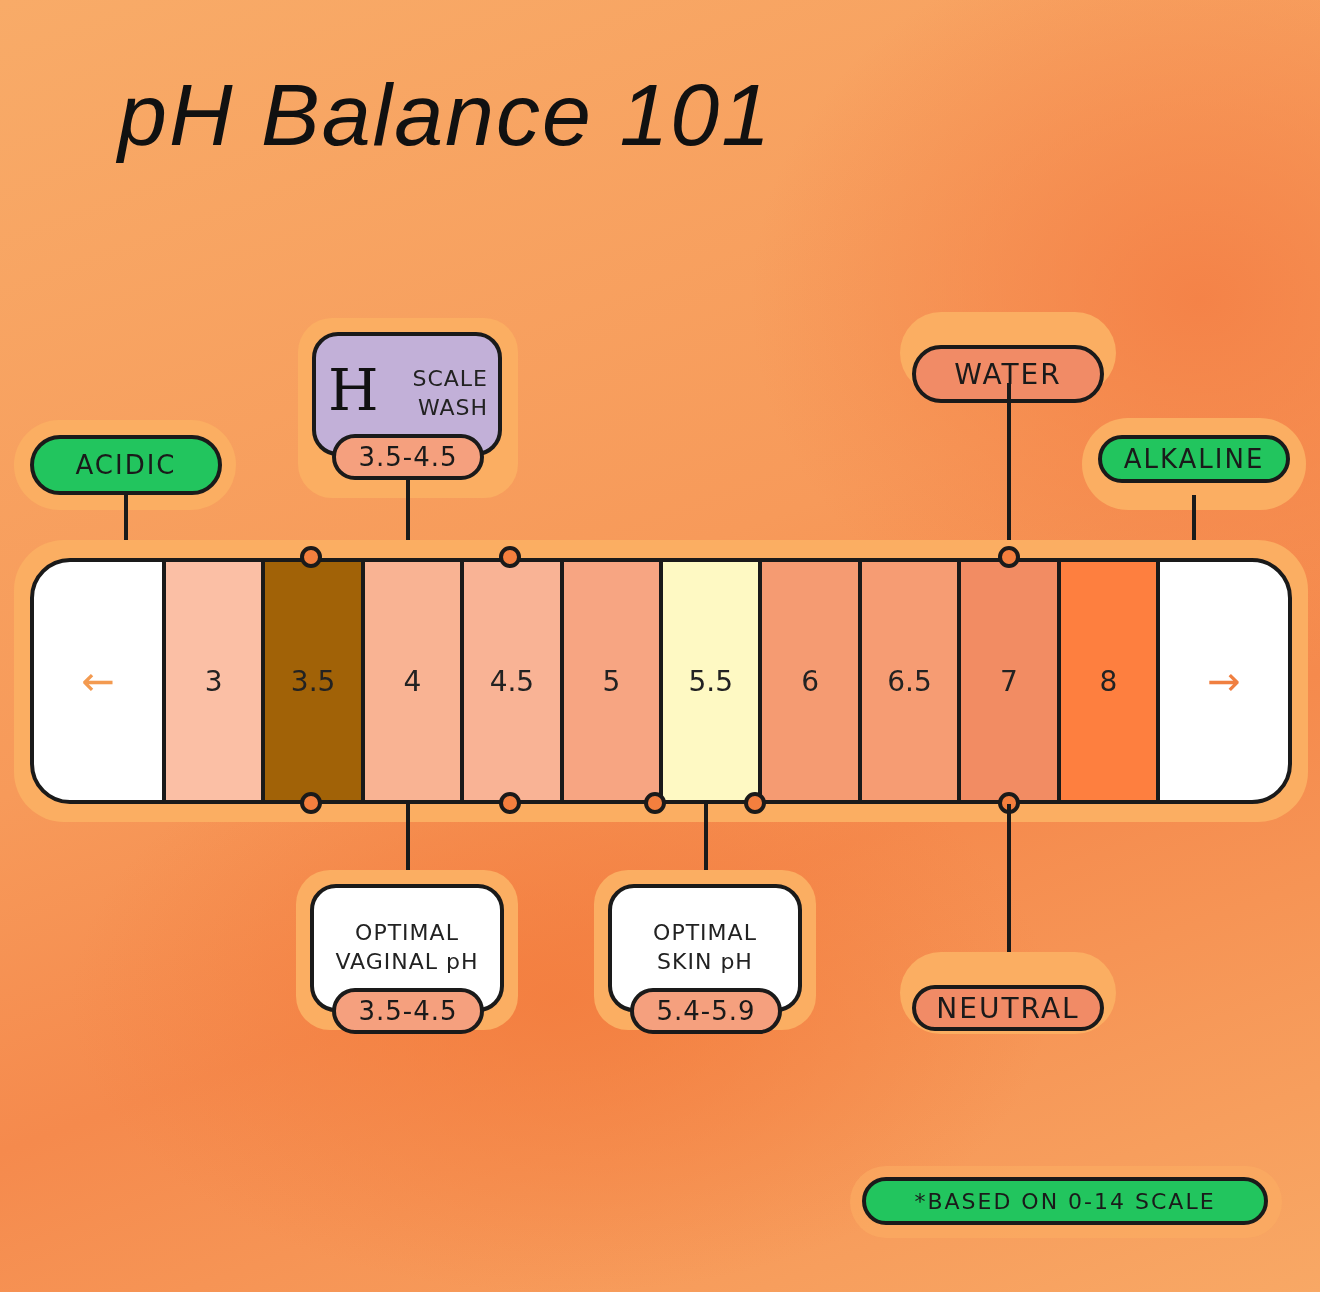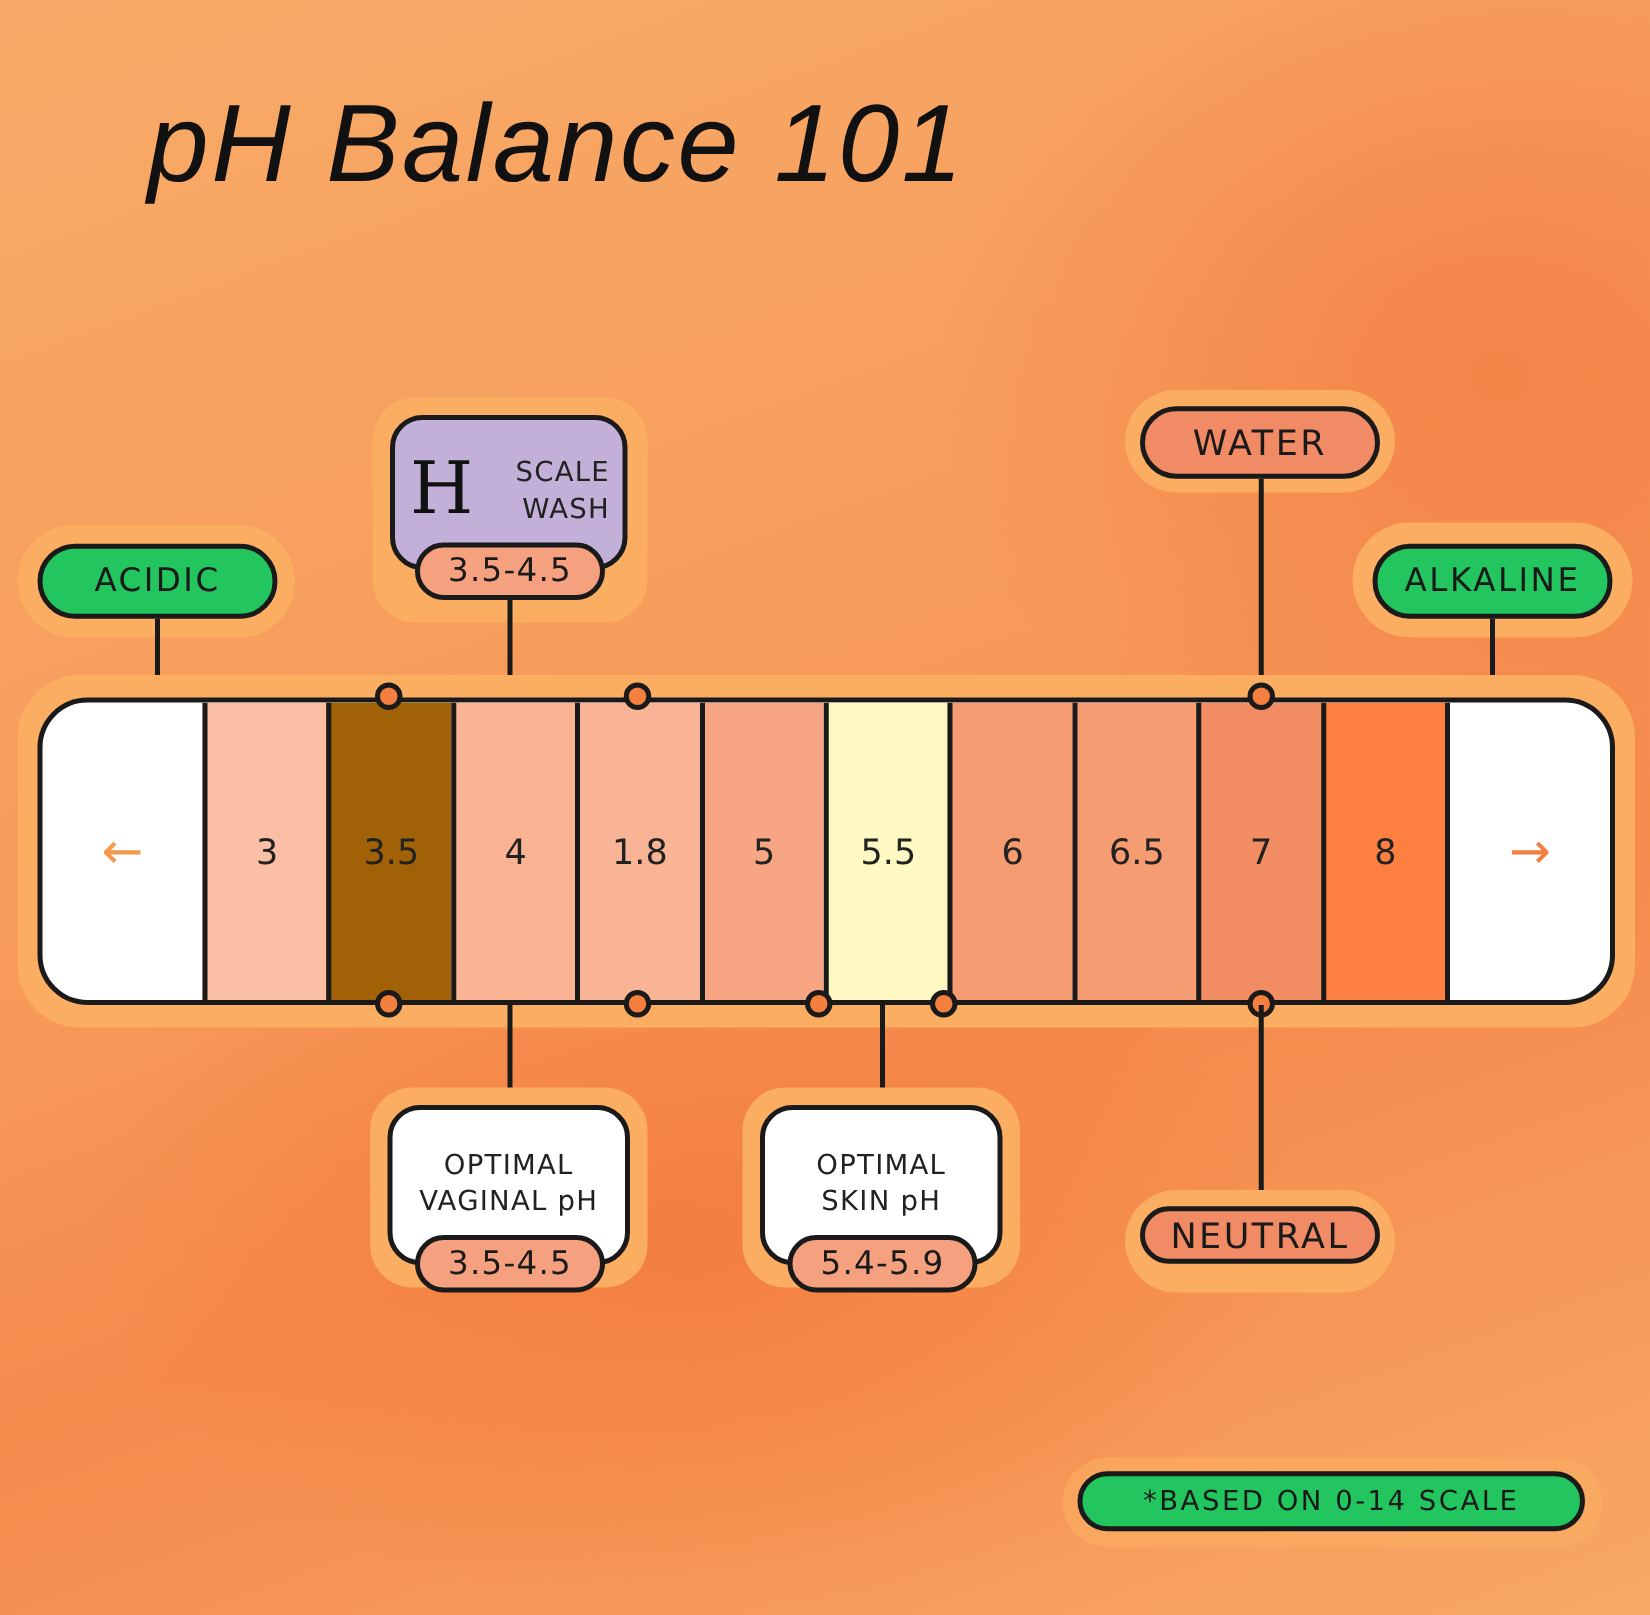--- a/index.html
+++ b/index.html
@@ -9,21 +9,21 @@
       radial-gradient(ellipse 700px 420px at 560px 1000px, rgba(243,125,62,0.85), rgba(243,125,62,0) 70%),
       radial-gradient(ellipse 600px 500px at 1200px 300px, rgba(244,128,70,0.9), rgba(244,128,70,0) 75%),
       linear-gradient(160deg,#f8ab68 0%,#f79a5a 45%,#f58a4d 65%,#f8a865 100%);
   }
   .title{position:absolute;left:118px;top:64px;font-family:"Liberation Sans",sans-serif;
     font-style:italic;font-size:88px;color:#111;letter-spacing:2px;font-weight:400;}
   .glow{position:absolute;background:#fbae62;border-radius:60px;}
   .pill{position:absolute;border:4px solid #1a1a1a;border-radius:40px;display:flex;align-items:center;justify-content:center;
     font-family:"DejaVu Sans",sans-serif;color:#1a1a1a;letter-spacing:2px;box-sizing:border-box;}
   .white{background:#22c55e;}
-  .salmon{background:#f18b66;}
+  .salmon{background:#f18b66;margin-top:20px;}
   .range{background:#f5a07e;}
   .line{position:absolute;background:#1a1a1a;width:4px;}
   .dot{position:absolute;width:22px;height:22px;border-radius:50%;background:#f47f3e;border:4px solid #1a1a1a;box-sizing:border-box;}
   .bar-glow{position:absolute;left:14px;top:540px;width:1294px;height:282px;background:#fbae62;border-radius:50px;}
   .bar{position:absolute;left:30px;top:558px;width:1262px;height:246px;border:4px solid #1a1a1a;border-radius:40px;background:#fff;box-sizing:border-box;overflow:hidden;display:flex;}
   .end{width:128px;display:flex;align-items:center;justify-content:center;color:#f39a50;font-size:40px;}
   .cell{flex:1;border-left:4px solid #1a1a1a;display:flex;align-items:center;justify-content:center;font-size:28px;color:#222;}
   .cell.last{border-right:4px solid #1a1a1a;}
   .box{position:absolute;border:4px solid #1a1a1a;border-radius:26px;box-sizing:border-box;}
   .boxtext{position:absolute;font-size:22px;color:#222;text-align:center;letter-spacing:1px;line-height:29px;}
@@ -45,30 +45,30 @@
   <div>WASH</div>
 </div>
 <div class="pill range" style="left:332px;top:434px;width:152px;height:46px;font-size:26px;letter-spacing:1px;">3.5-4.5</div>
 <div class="line" style="left:406px;top:480px;height:80px;"></div>
 
 <div class="glow" style="left:900px;top:312px;width:216px;height:82px;"></div>
 <div class="pill salmon" style="left:912px;top:325px;width:192px;height:58px;font-size:28px;">WATER</div>
 <div class="line" style="left:1007px;top:383px;height:175px;"></div>
 
 <div class="glow" style="left:1082px;top:418px;width:224px;height:92px;"></div>
-<div class="pill white" style="left:1098px;top:435px;width:192px;height:60px;font-size:26px;">ALKALINE</div>
+<div class="pill white" style="left:1098px;top:435px;width:192px;height:48px;font-size:26px;">ALKALINE</div>
 <div class="line" style="left:1192px;top:495px;height:65px;"></div>
 
 <div class="bar-glow"></div>
 <div class="bar">
   <div class="end">←</div>
   <div class="cell" style="background: rgb(251, 191, 165);">3</div>
   <div class="cell" style="background: #a16207;">3.5</div>
   <div class="cell" style="background: rgb(249, 179, 147);">4</div>
-  <div class="cell" style="background: rgb(249, 179, 149);">1.8</div>
+  <div class="cell" style="background: rgb(249, 179, 149);">4.5</div>
   <div class="cell" style="background: rgb(247, 165, 130);">5</div>
   <div class="cell" style="background: #fef9c3; text-align: center;">5.5</div>
   <div class="cell" style="background: rgb(245, 155, 114);">6</div>
   <div class="cell" style="background: rgb(246, 156, 115);">6.5</div>
   <div class="cell" style="background: rgb(242, 140, 99);">7</div>
   <div class="cell last" style="background: rgb(254, 127, 63);">8</div>
   <div class="end" style="color:#f07f40;">→</div>
 </div>
 
 <div class="dot" style="left:300px;top:546px;"></div>

